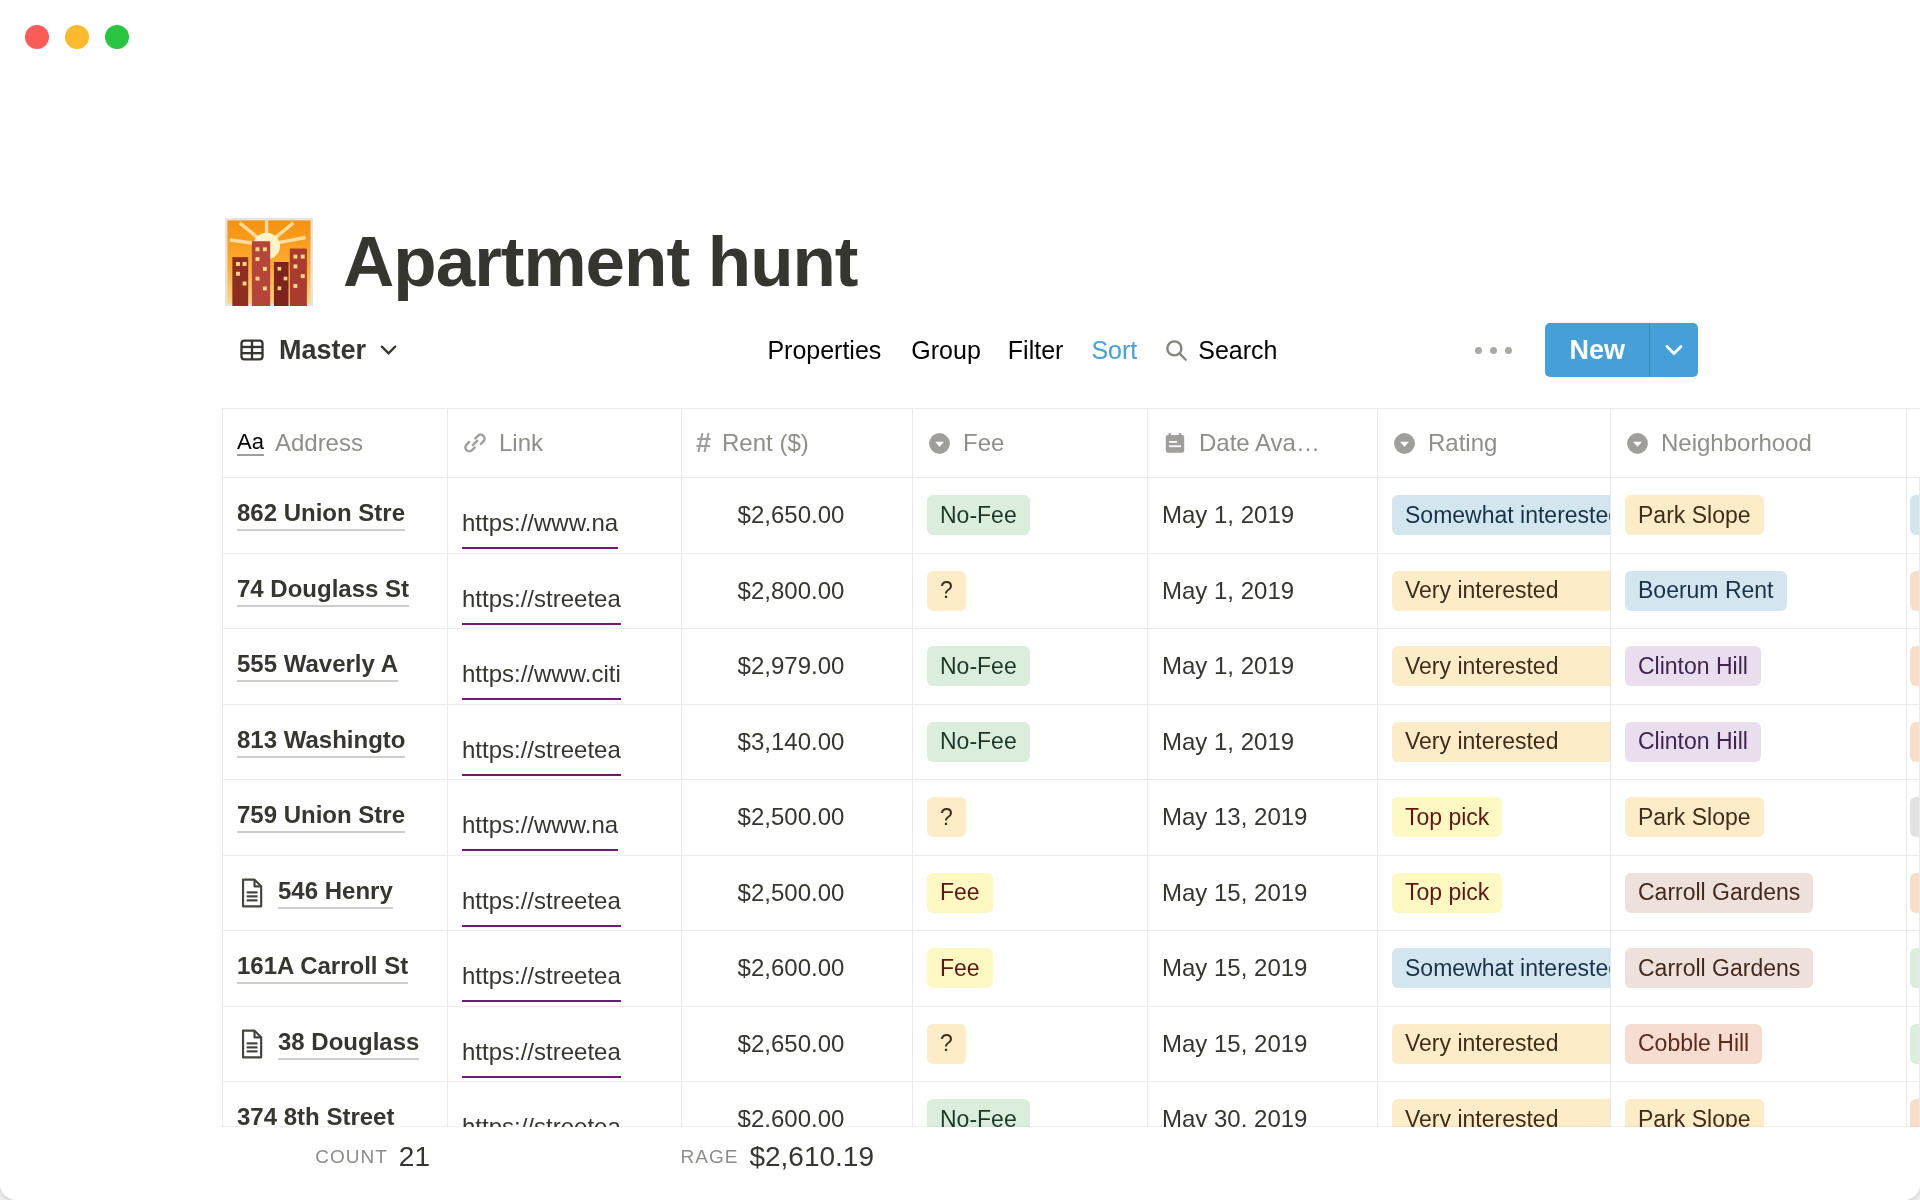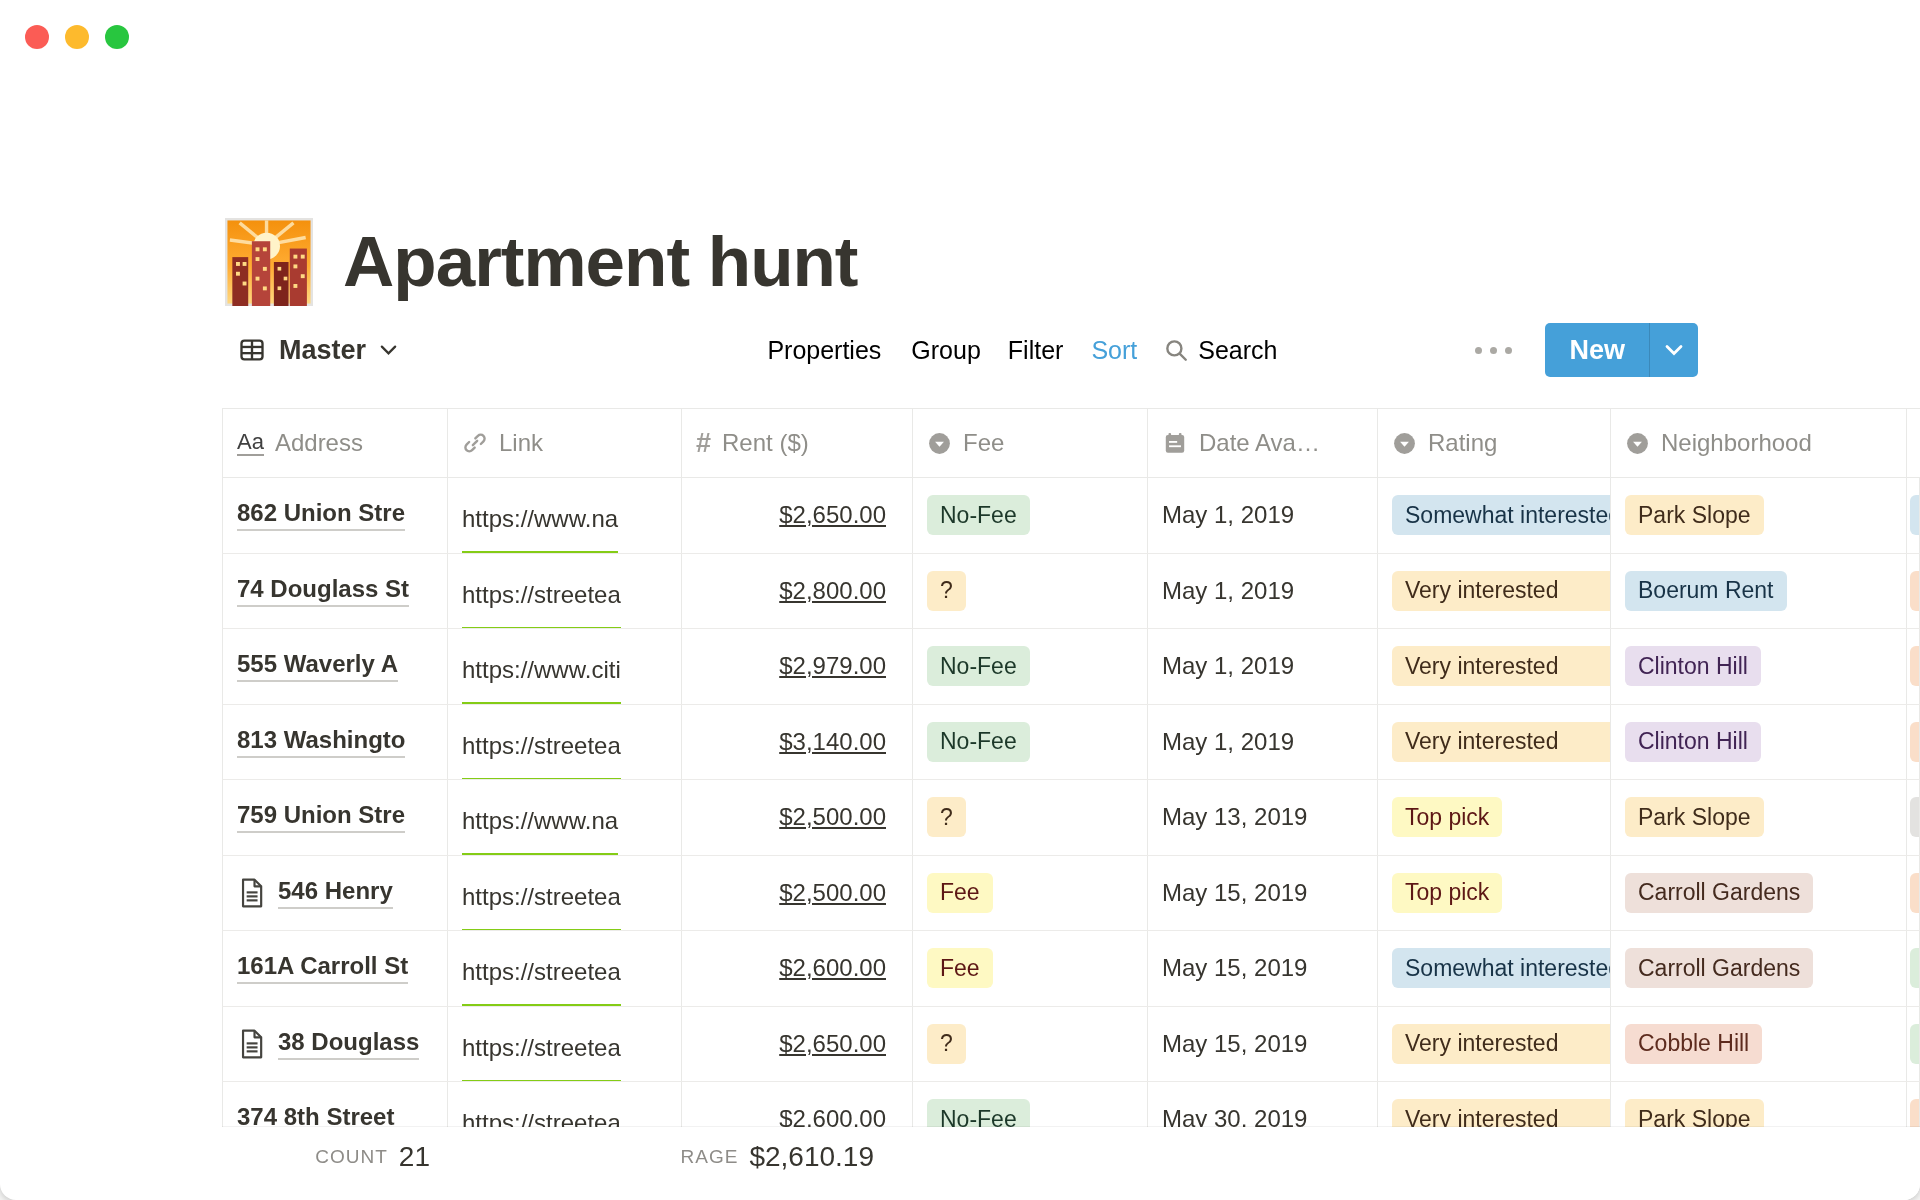--- a/index.html
+++ b/index.html
@@ -29,29 +29,29 @@
   .new-btn{margin-left:33px;height:54px;border-radius:5px;background:#45A0D9;display:flex;align-items:center;overflow:hidden;}
   .new-btn .main{padding:0 24px;font-size:27px;font-weight:700;color:#fff;}
   .new-btn .sep{width:1px;height:54px;background:rgba(0,0,0,.14);}
   .new-btn .dd{width:48px;height:54px;display:flex;align-items:center;justify-content:center;}
   
   .table{position:absolute;left:222px;top:408px;right:0;bottom:0;}
   .grid-cols{display:grid;grid-template-columns:225px 234px 231px 235px 230px 233px 296px 1fr;}
   .thead{height:68px;border-top:1px solid #E9E9E7;border-bottom:1px solid #E9E9E7;border-left:1px solid #E9E9E7;}
   .th{display:flex;align-items:center;gap:11px;padding:0 14px;font-size:24px;color:#8F8E89;
       border-right:1px solid #E9E9E7;overflow:hidden;white-space:nowrap;}
-  .icon-aa{font-size:22px;color:#404040;border-bottom:2px solid #A09E9A;line-height:24px;flex:none;}
+  .icon-aa{font-size:22px;color:#000000;border-bottom:2px solid #A09E9A;line-height:24px;flex:none;}
   .icon-hash{font-size:27px;font-weight:600;color:#A09E9A;flex:none;}
   .tbody{height:651px;overflow:hidden;}
   .row{height:74.5px;border-bottom:1px solid #ECEBE9;border-left:1px solid #E9E9E7;}
   .td{display:flex;align-items:center;padding:0 14px;font-size:24px;border-right:1px solid #E9E9E7;
       overflow:hidden;white-space:nowrap;}
-  .td.rent{justify-content:flex-end;padding-right:26px;text-decoration:underline;}
+  .td.rent{justify-content:center;padding-right:26px;}
   .addr-text{font-weight:600;border-bottom:2px solid #CECDC9;padding-bottom:2px;}
-  .link-text{border-bottom:2px solid #84cc16;padding-bottom:18px;margin-top:28px;}
+  .link-text{border-bottom:2px solid #701a75;padding-bottom:10px;margin-top:28px;}
   .doc-icon{flex:none;margin-right:12px;}
   .tag{display:inline-flex;align-items:center;height:40px;padding:0 13px;border-radius:6px;
        font-size:23px;flex:none;}
   .tag.clipped{width:262px;}
   .tag-green{background:#DBEDDB;color:#1C3829;}
   .tag-yellow{background:#FDECC8;color:#402C1B;}
   .tag-red{background:#fef9c3;color:#5D1715;}
   .tag-blue{background:#D3E5EF;color:#183347;}
   .tag-purple{background:#E8DEEE;color:#412454;}
   .tag-brown{background:#EEE0DA;color:#442A1E;}

